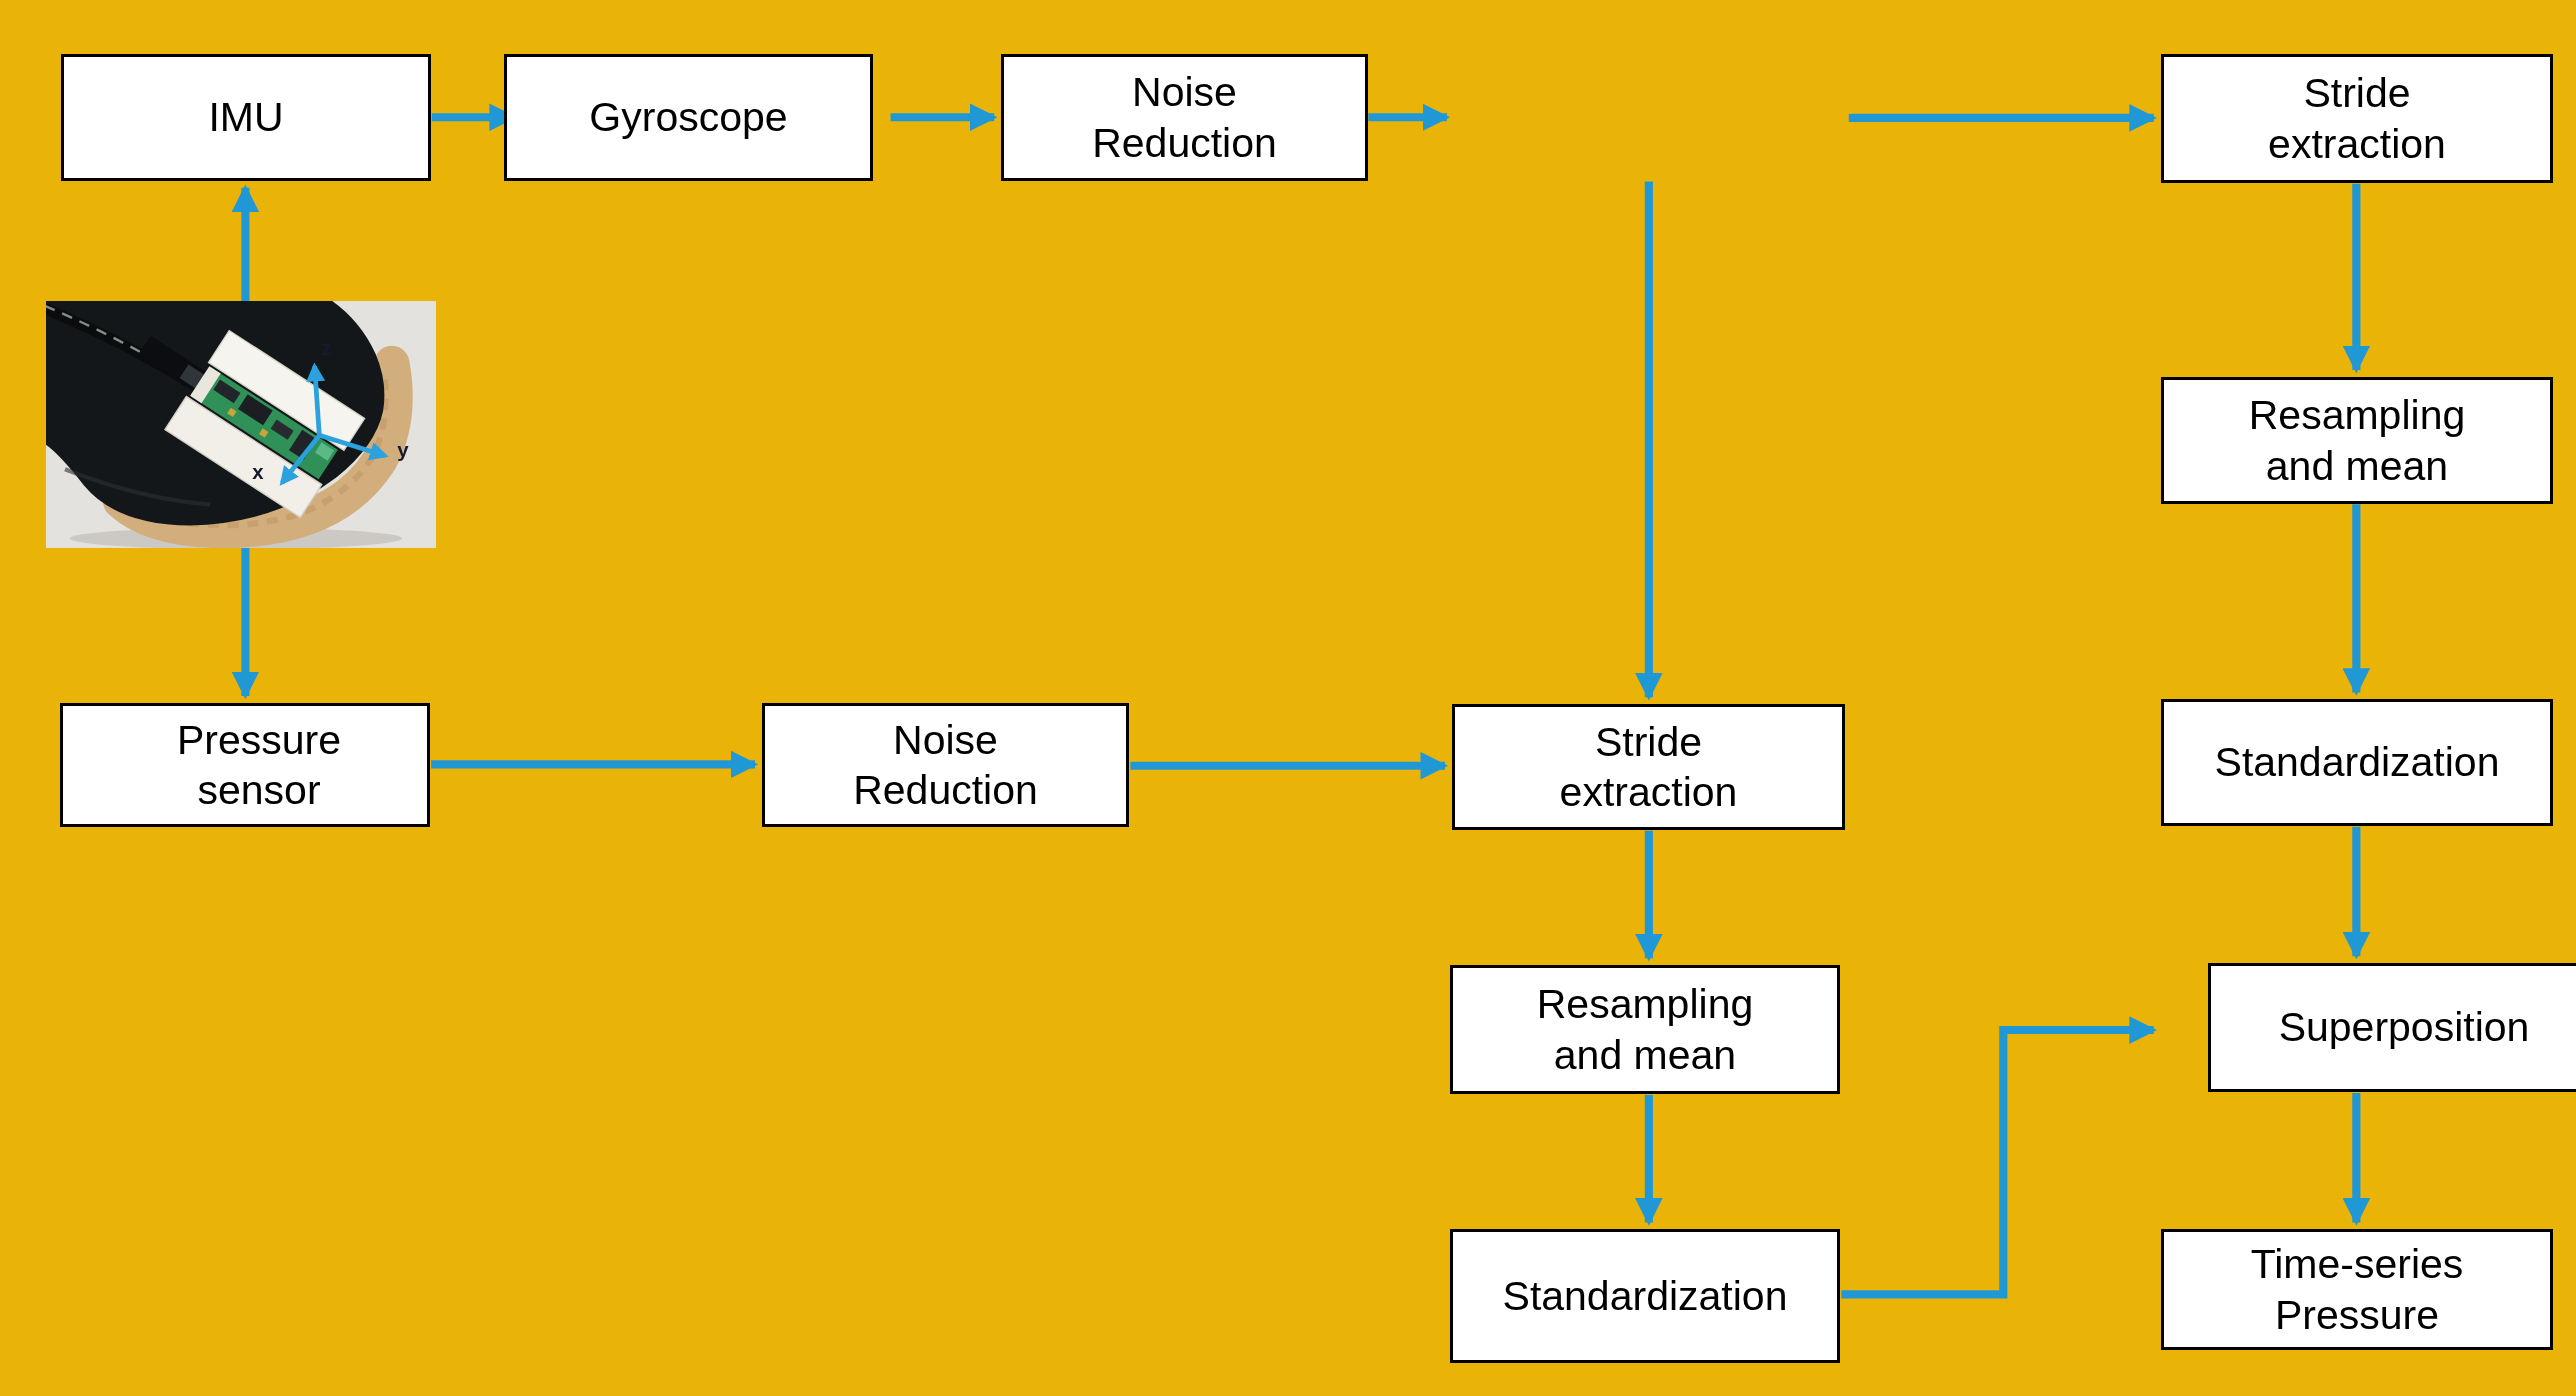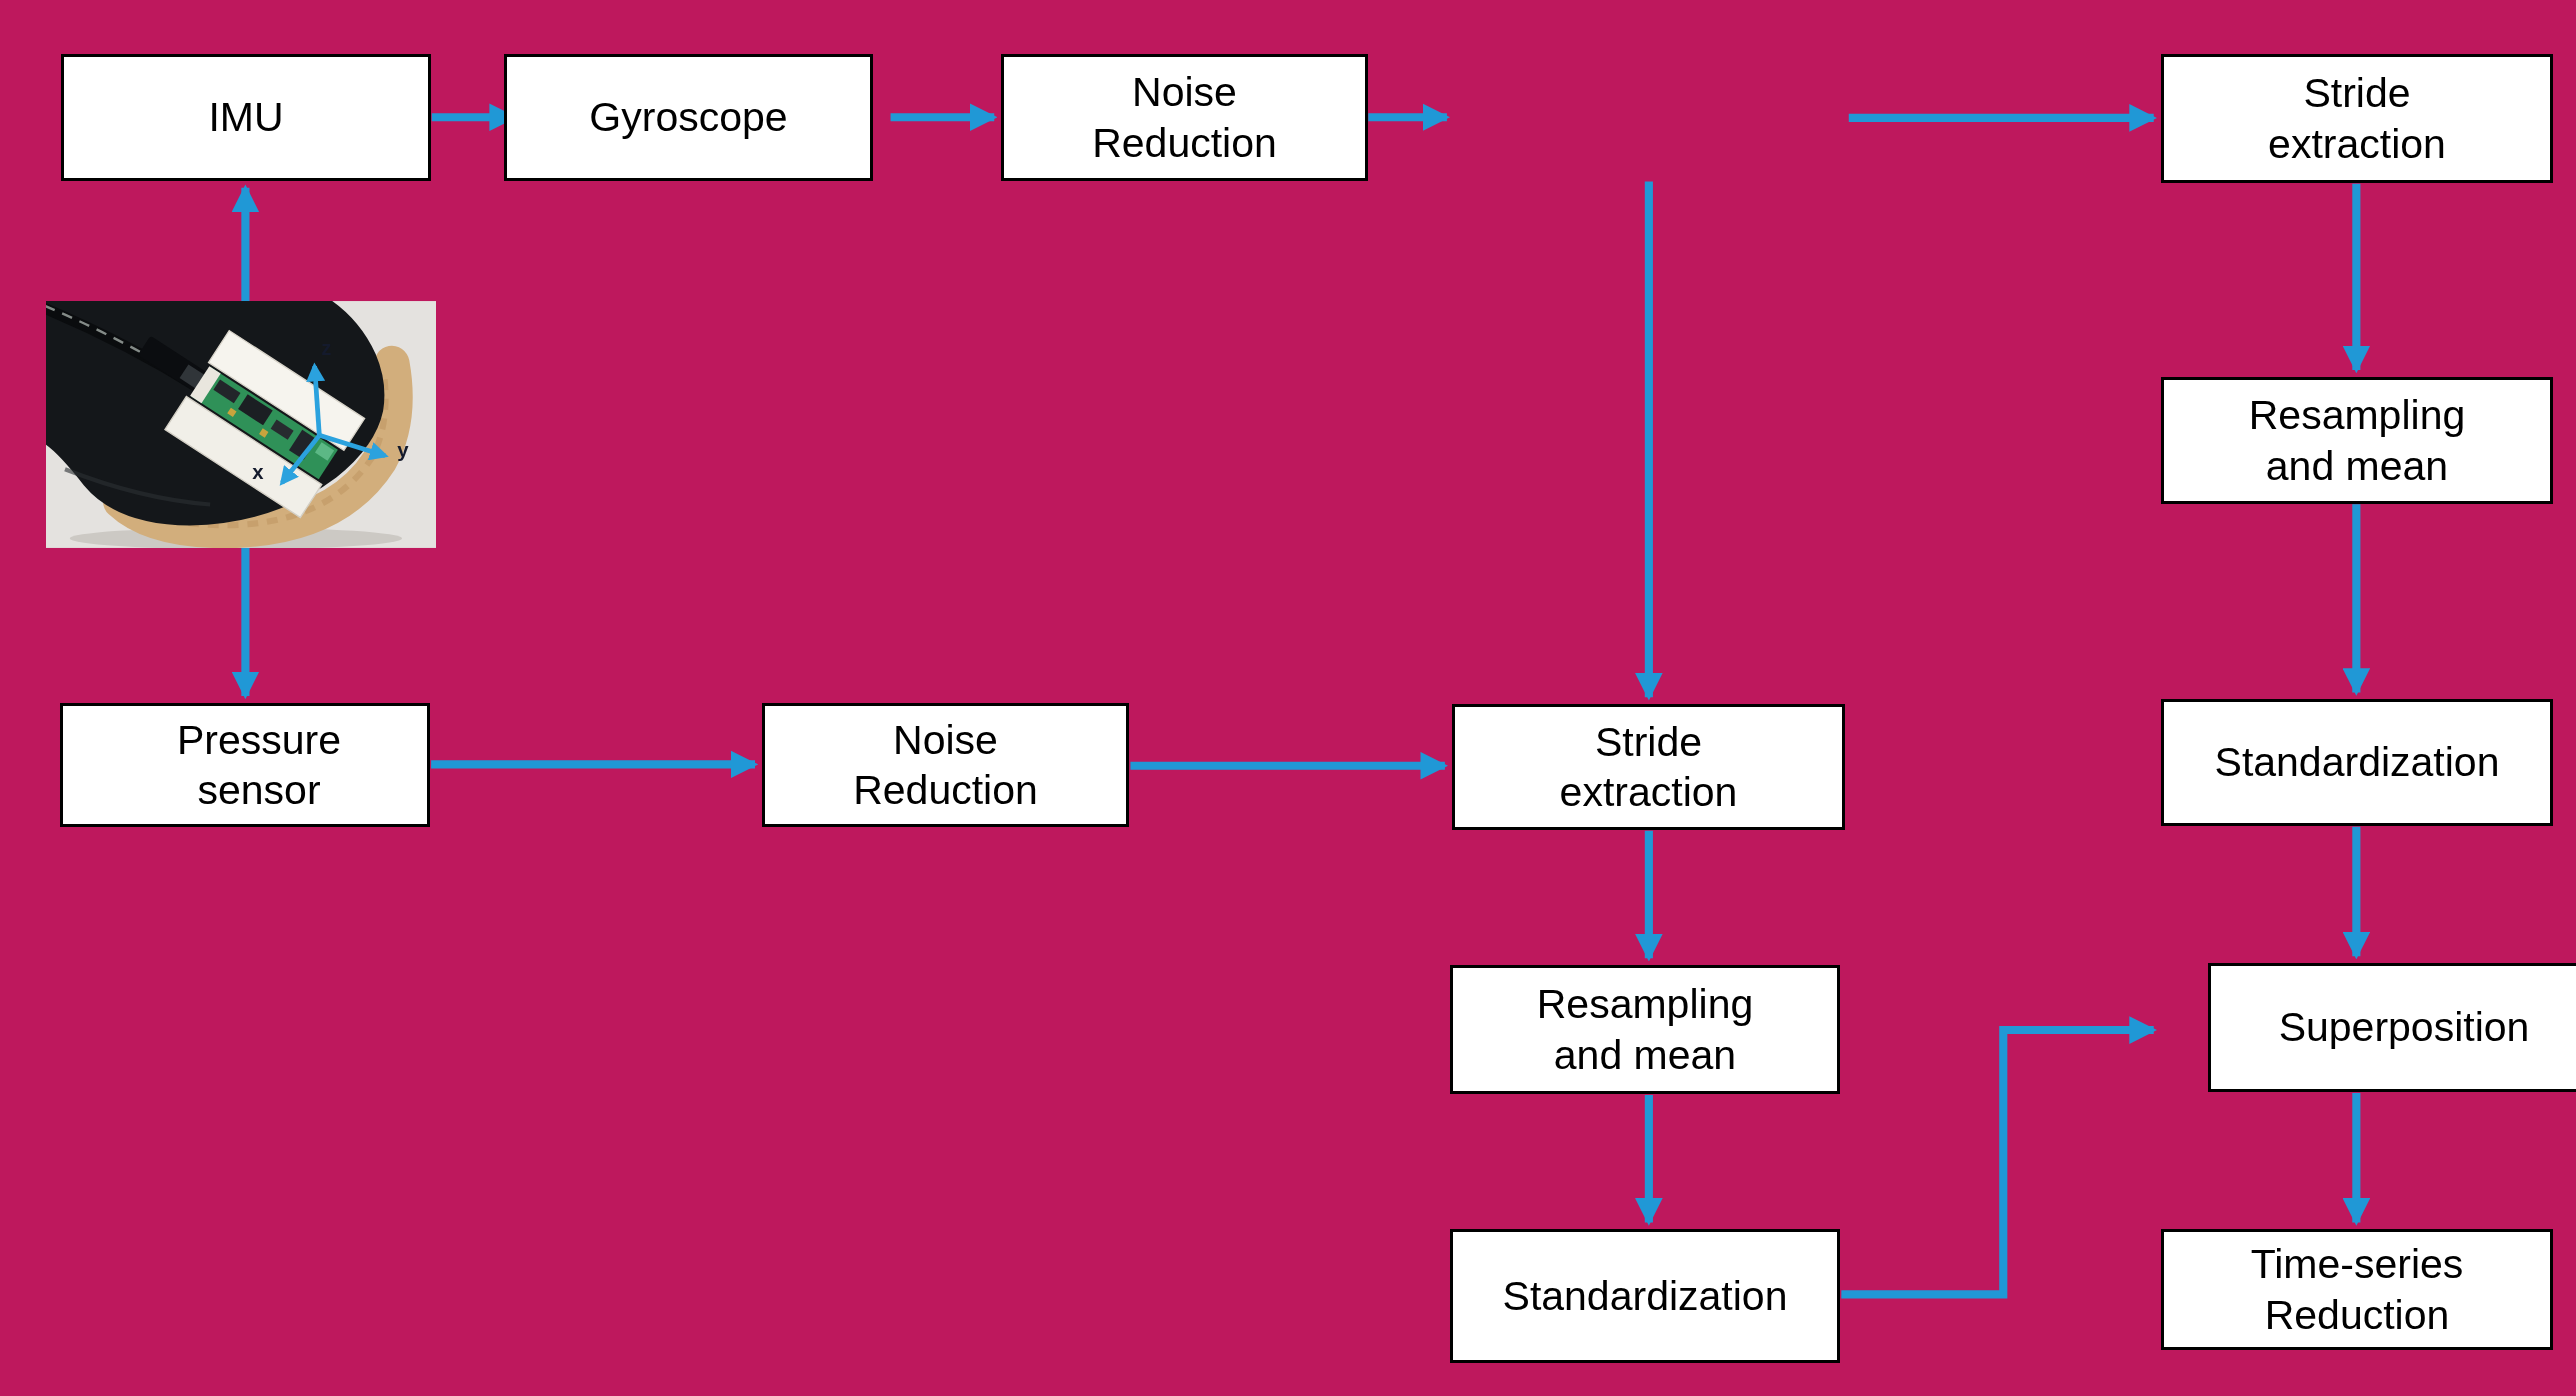--- a/index.html
+++ b/index.html
@@ -1,20 +1,20 @@
 <!DOCTYPE html>
 <html style="font-size:11px"><head>
 <meta charset="utf-8">
 <title>Sensor processing flow diagram</title>
 <style>
   html,body{margin:0;padding:0;background:#ffffff;}
   .canvas{
     position:relative;
     width:2576px;height:1396px;
-    background:#be185d;
+    background:#eab308;
     font-family:"Liberation Sans", sans-serif;
     overflow:hidden;
   }
   .arrow-layer{position:absolute;left:0;top:0;z-index:0;}
   .box{
     position:absolute;
     box-sizing:border-box;
     border:3.4px solid #000000;
     background:#ffffff;
     display:flex;align-items:center;justify-content:center;
@@ -83,21 +83,21 @@
   <div class="box b-gyro">Gyroscope</div>
   <div class="box b-nr1">Noise
 Reduction</div>
   <div class="box b-stride-r">Stride
 extraction</div>
   <div class="box b-resamp-r">Resampling
 and mean</div>
   <div class="box b-stand-r">Standardization</div>
   <div class="box b-super">Superposition</div>
   <div class="box b-time">Time-series
-Reduction</div>
+Pressure</div>
   <div class="box b-press">Pressure
 sensor</div>
   <div class="box b-nr2">Noise
 Reduction</div>
   <div class="box b-stride-m">Stride
 extraction</div>
   <div class="box b-resamp-m">Resampling
 and mean</div>
   <div class="box b-stand-m">Standardization</div>
 

